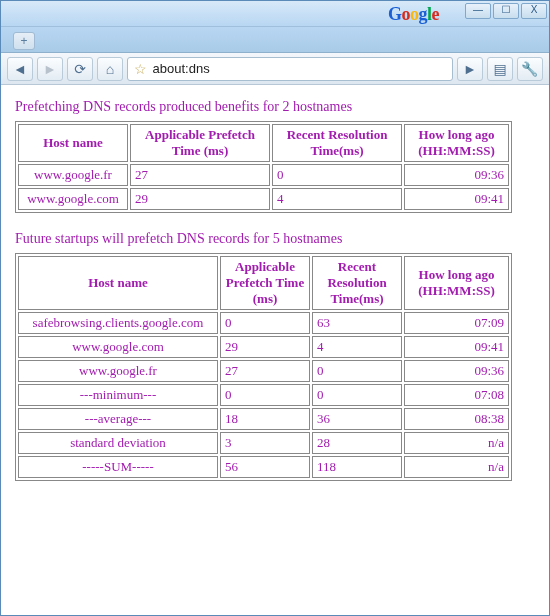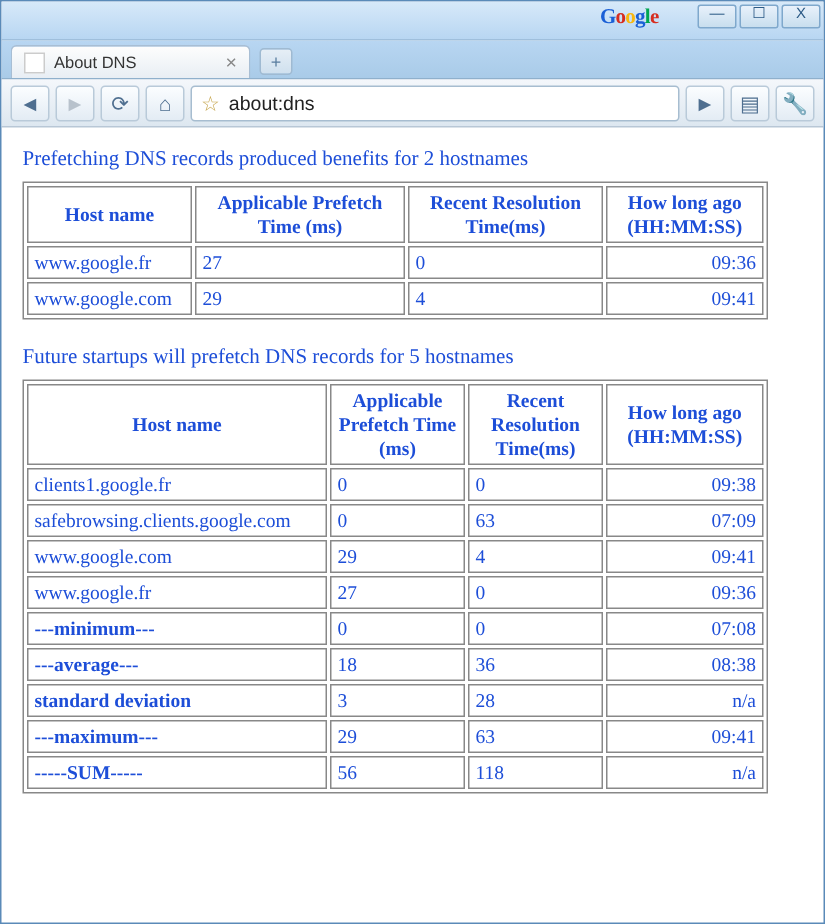--- a/index.html
+++ b/index.html
@@ -23,21 +23,21 @@
     padding: 0 4px 0 8px;
     position: relative;
   }
   .google-logo {
     font-family: Georgia, serif;
     font-weight: bold;
     letter-spacing: -0.5px;
     position: absolute;
     right: 110px;
     top: 3px;
-    font-size: 14px;
+    font-size: 18px;
   }
   .g-b { color:#1a5fd6; } .g-r { color:#d62d20; } .g-y { color:#f9b70f; } .g-g { color:#00a651; }
   .winbtns { position: absolute; right: 2px; top: 2px; display:flex; gap:2px; }
   .winbtn {
     width: 26px; height: 16px;
     background: linear-gradient(to bottom,#e8f1fb,#c8deee);
     border: 1px solid #7fa8cc;
     border-radius: 2px;
     font-size: 10px; line-height:12px; text-align:center;
     color:#2b5a86;
@@ -95,43 +95,43 @@
     border:1px solid #a7bdd0; border-radius:3px;
     background:#fff; display:flex; align-items:center; padding:0 6px; gap:6px;
     font-size:13px; color:#222;
   }
   .addr .star { color:#c8a954; font-size:14px; }
   
   .page {
     padding: 10px 14px;
     font-family: "Times New Roman", serif;
     font-size: 14px;
-    color:#1d4ed8;
+    color:#a21caf;
     height: calc(616px - 26px - 26px - 32px);
     overflow:auto;
     border-radius:19px;
   }
   .caption { margin: 4px 0 6px 0; }
   table.dns {
     border-collapse: separate;
     border-spacing: 2px;
     border: 1px solid #888;
   }
   table.dns th, table.dns td {
     border: 1px solid #888;
     padding: 2px 4px;
     font-size: 13px;
     font-family: "Times New Roman", serif;
     background:#fff;
   }
   table.dns th { font-weight: bold; text-align:center; white-space: normal; }
-  table.dns td.host { text-align: left; white-space: nowrap; margin-top: 32px; }
+  table.dns td.host { text-align: center; white-space: nowrap; margin-top: 32px; }
   table.dns td.num { text-align: left; }
   table.dns td.time { text-align: right; }
-  table.dns td.bold { font-weight:bold; }
+  table.dns td.bold { font-weight:normal; }
   .t1 th:nth-child(1){width:110px;}
   .t1 th:nth-child(2){width:140px;}
   .t1 th:nth-child(3){width:130px;}
   .t1 th:nth-child(4){width:105px;}
   .t2 th:nth-child(1){width:200px;}
   .t2 th:nth-child(2){width:90px;}
   .t2 th:nth-child(3){width:90px;}
   .t2 th:nth-child(4){width:105px;}
   .spacer { height:14px; }
 </style>
@@ -143,25 +143,20 @@
     <span class="g-b">G</span><span class="g-r">o</span><span class="g-y">o</span><span class="g-b">g</span><span class="g-g">l</span><span class="g-r">e</span>
   </span>
   <div class="winbtns">
     <div class="winbtn">—</div>
     <div class="winbtn">☐</div>
     <div class="winbtn close">X</div>
   </div>
 </div>
 
 <div class="tabstrip">
-  <div class="tab">
-    <span class="favicon"></span>
-    <span>About DNS</span>
-    <span class="close">×</span>
-  </div>
   <div class="newtab">+</div>
 </div>
 
 <div class="toolbar">
   <div class="tbtn">
       <span>◄</span>
     </div>
   <div class="tbtn disabled">
       <span>►</span>
     </div>
@@ -221,26 +216,20 @@
     <thead>
       <tr>
         <th>Host name</th>
         <th>Applicable Prefetch Time (ms)</th>
         <th>Recent Resolution Time(ms)</th>
         <th>How long ago (HH:MM:SS)</th>
       </tr>
     </thead>
     <tbody id="t2body">
         <tr>
-          <td class="host">clients1.google.fr</td>
-          <td class="num">0</td>
-          <td class="num">0</td>
-          <td class="time">09:38</td>
-        </tr>
-        <tr>
           <td class="host">safebrowsing.clients.google.com</td>
           <td class="num">0</td>
           <td class="num">63</td>
           <td class="time">07:09</td>
         </tr>
         <tr>
           <td class="host">www.google.com</td>
           <td class="num">29</td>
           <td class="num">4</td>
           <td class="time">09:41</td>
@@ -263,26 +252,20 @@
           <td class="num">36</td>
           <td class="time">08:38</td>
         </tr>
         <tr>
           <td class="host bold">standard deviation</td>
           <td class="num">3</td>
           <td class="num">28</td>
           <td class="time">n/a</td>
         </tr>
         <tr>
-          <td class="host bold">---maximum---</td>
-          <td class="num">29</td>
-          <td class="num">63</td>
-          <td class="time">09:41</td>
-        </tr>
-        <tr>
           <td class="host bold">-----SUM-----</td>
           <td class="num">56</td>
           <td class="num">118</td>
           <td class="time">n/a</td>
         </tr>
       </tbody>
   </table>
 
 </div>
 

